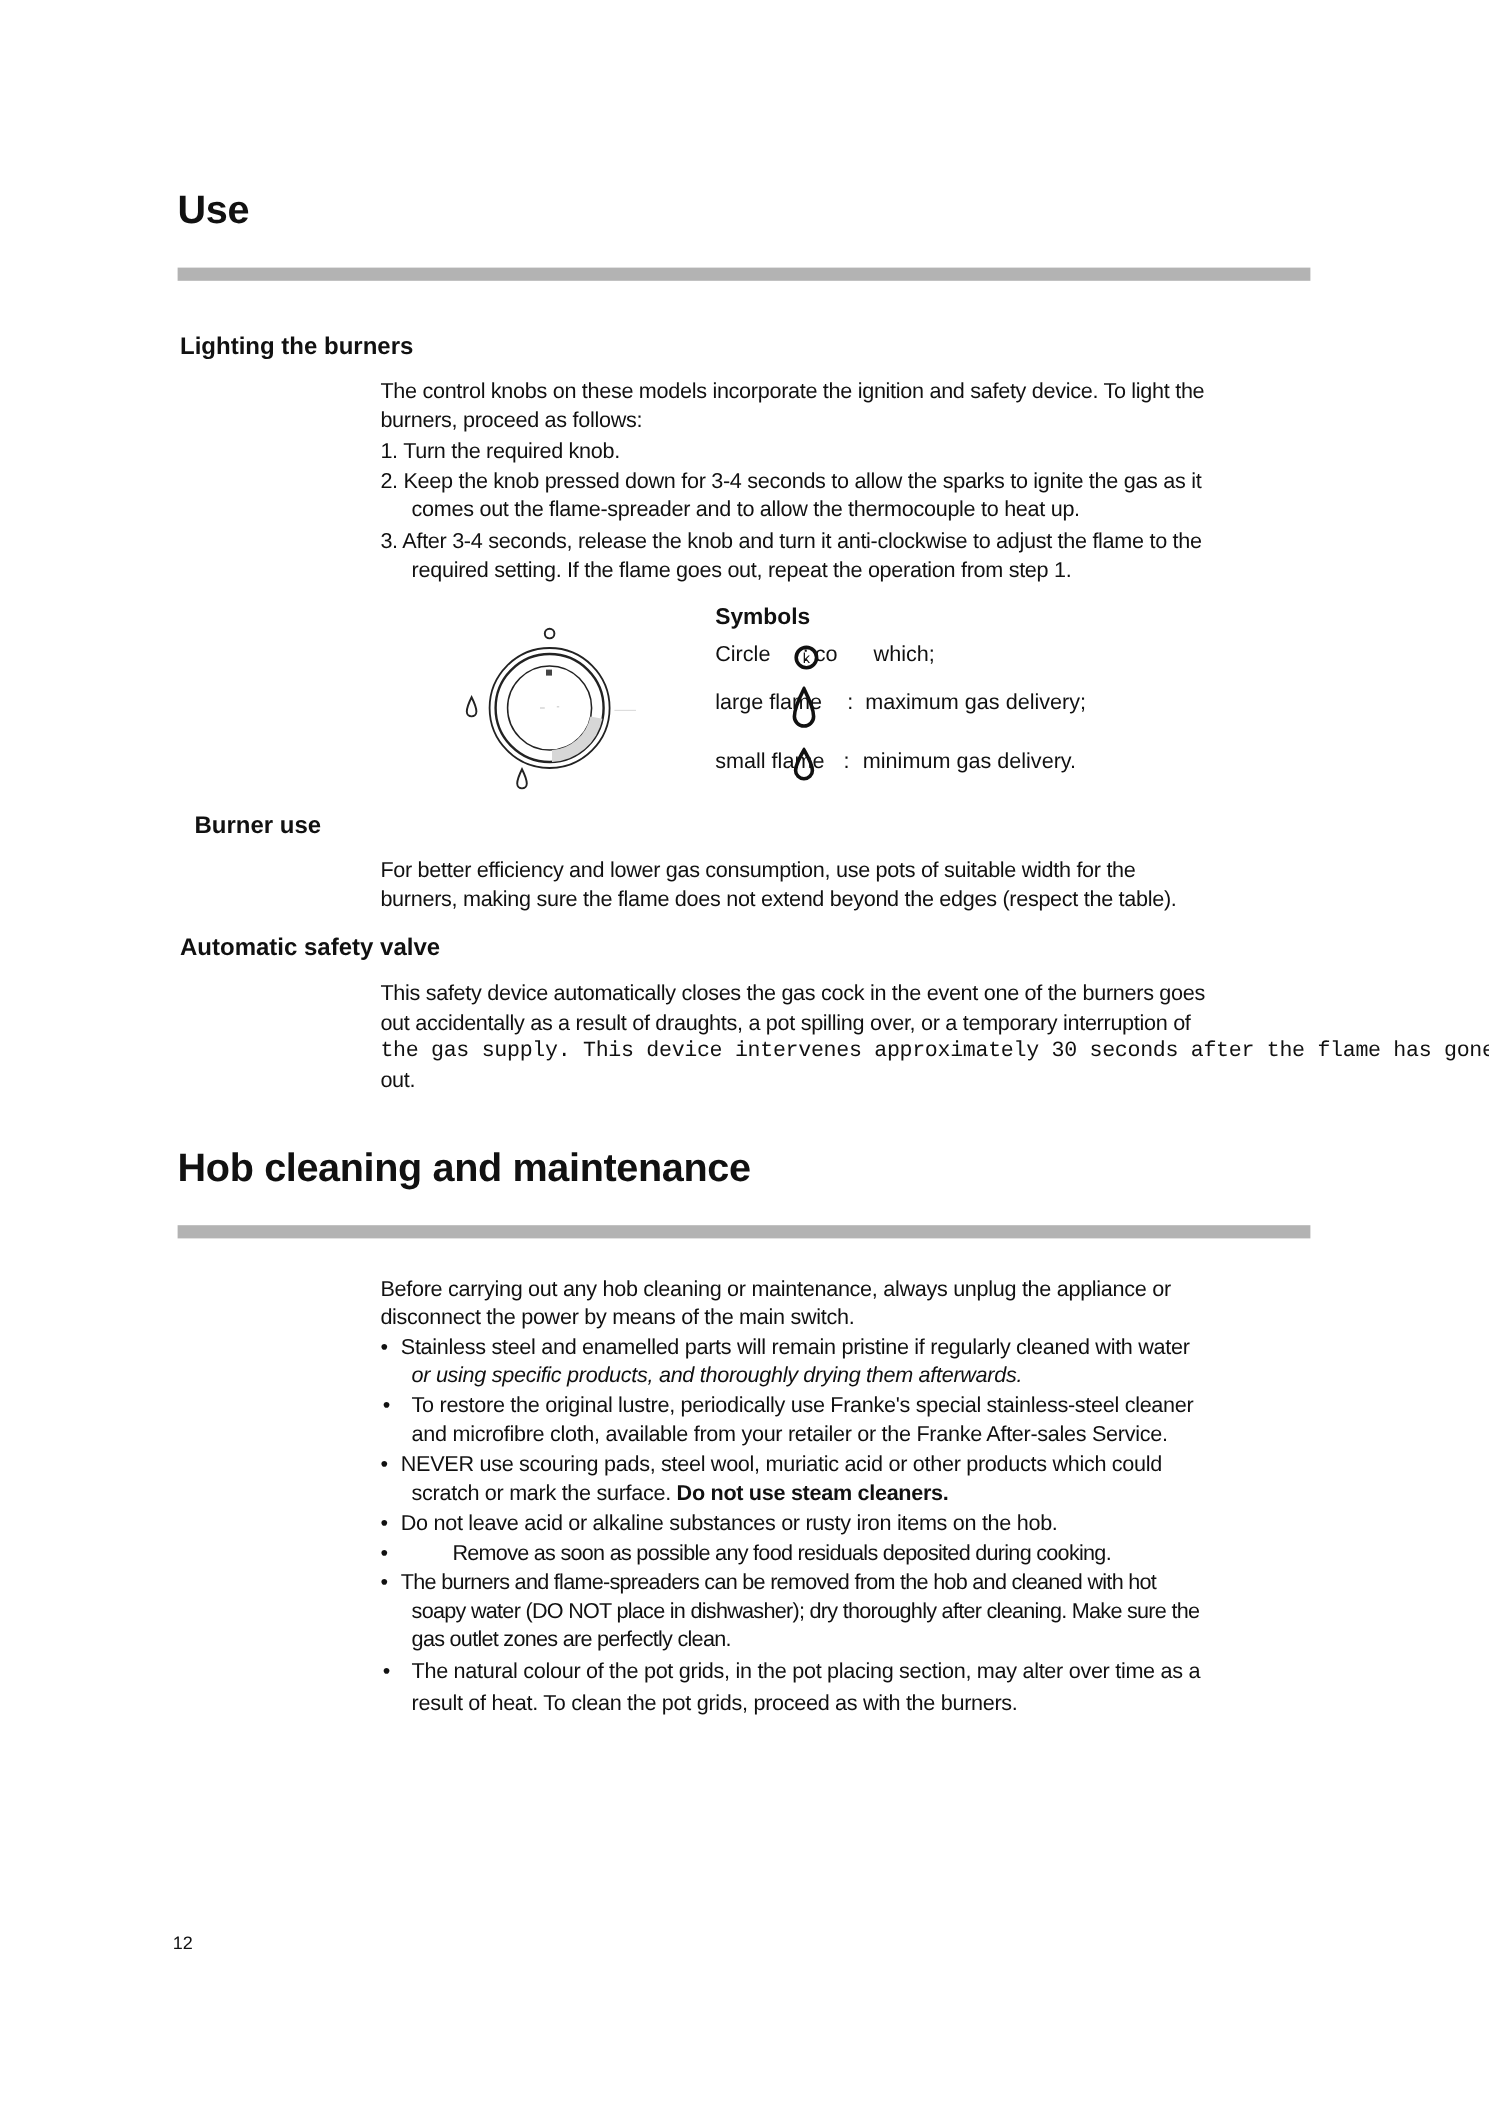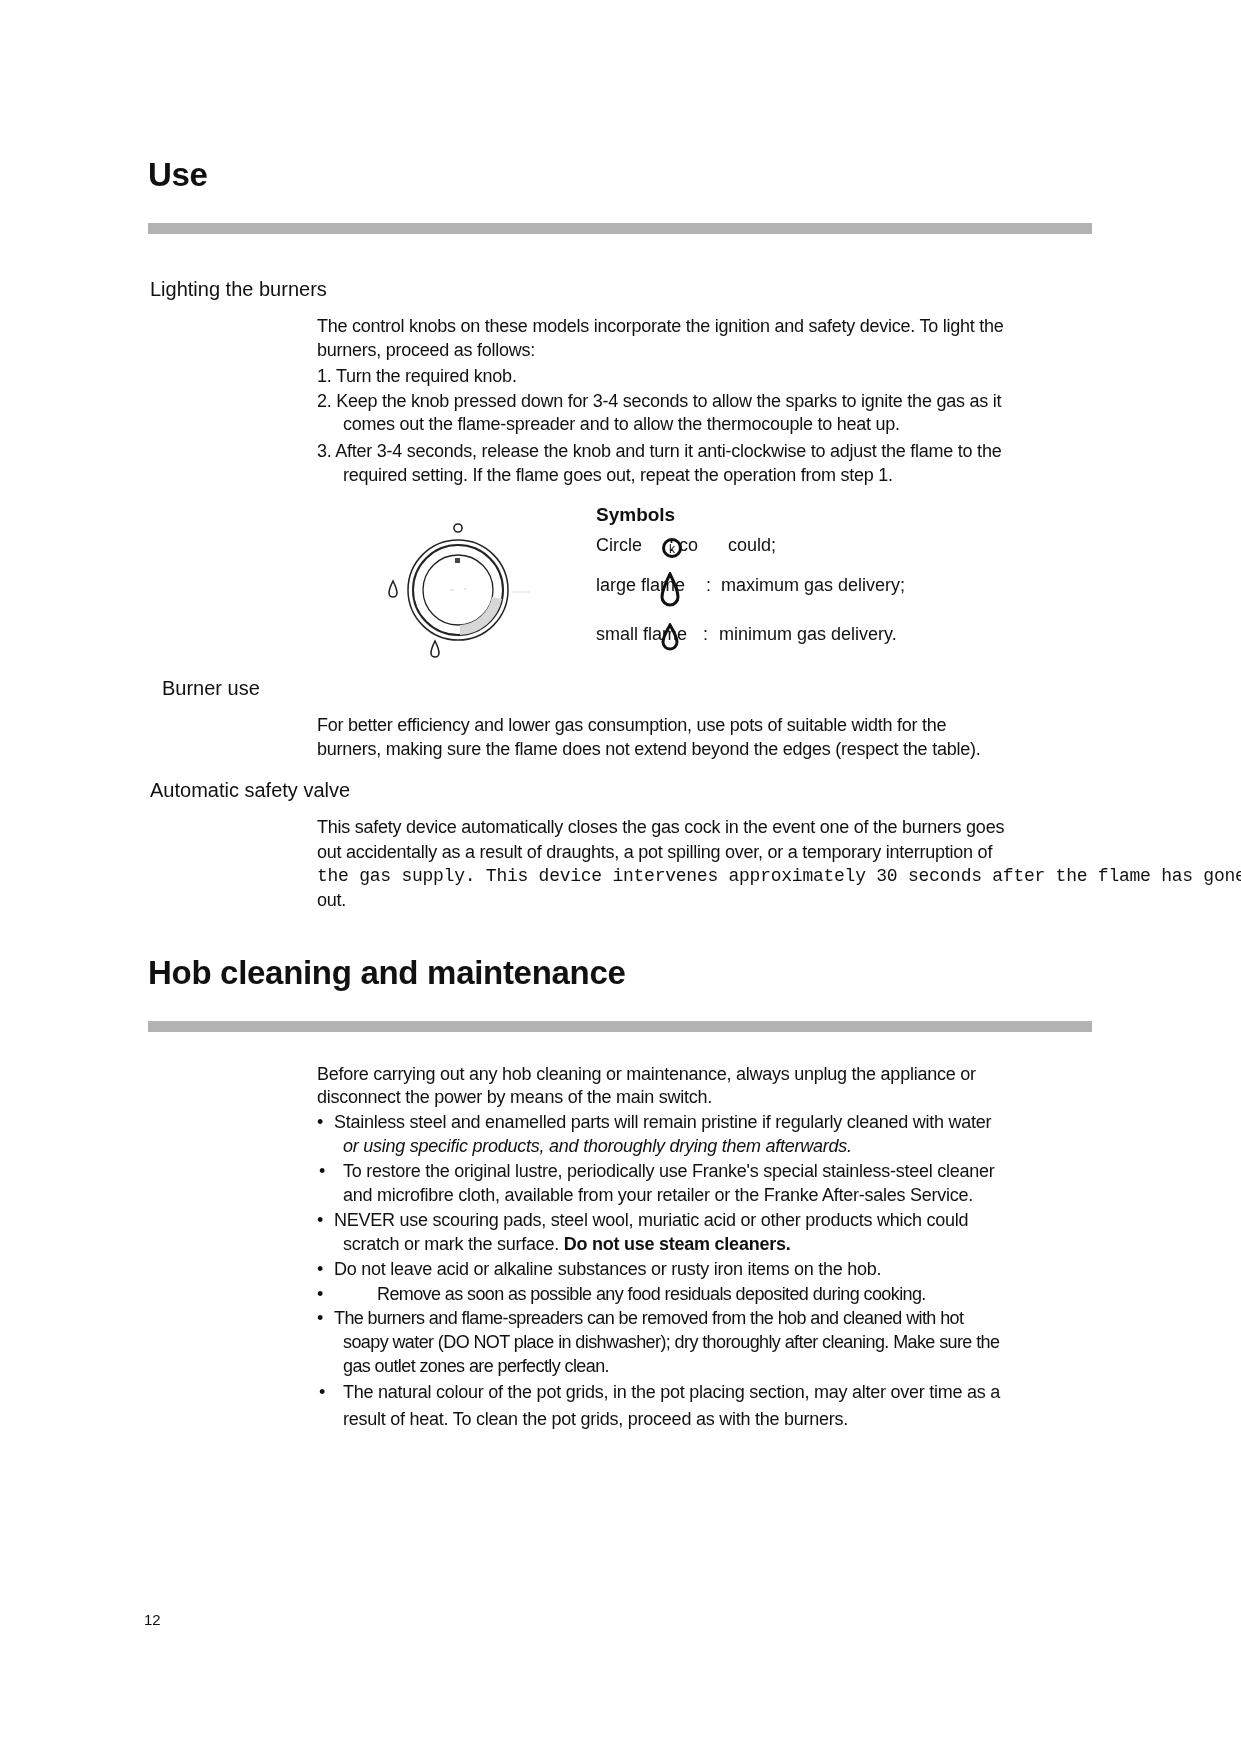--- a/index.html
+++ b/index.html
@@ -1,20 +1,20 @@
 <!DOCTYPE html>
 <html><head>
 <meta charset="utf-8">
 <style>
   html, body { margin: 0; padding: 0; background: #ffffff; }
   body { width: 1241px; height: 1754px; position: relative; overflow: hidden;
          font-family: "Liberation Sans", "DejaVu Sans", sans-serif; color: #111; }
   .abs { position: absolute; white-space: nowrap; }
   .h1 { font-weight: bold; font-size: 33px; letter-spacing: -0.3px; }
-  .h2 { font-weight: normal; font-size: 20px; text-align: center; }
+  .h2 { font-weight: bold; font-size: 20px; text-align: center; }
   .bar { position: absolute; background: #b3b3b3; }
   .line { position: absolute; left: 317px; font-size: 18px; letter-spacing: -0.25px; white-space: nowrap; }
   .cont { left: 343px; }
   .sym { position: absolute; font-size: 18px; white-space: nowrap; margin-left: 44px; }
   .pagenum { font-size: 15px; }
   b.inline { font-weight: bold; }
 </style>
 </head>
 <body>
 
@@ -59,21 +59,21 @@
 
 <div>
   <div class="sym" style="left:552px; top:504px; font-weight:bold; font-size:19px;">Symbols</div>
 
   <div class="sym" style="left:552px; top:535px;">Circle</div>
   <div class="sym" style="left:625px; top:535px;">: co</div>
   <svg class="abs" style="left:661px; top:537px;" width="22" height="22" viewBox="0 0 22 22">
     <circle cx="11" cy="11" r="8.5" fill="none" stroke="#111" stroke-width="3"></circle>
     <text x="11" y="15.5" text-anchor="middle" font-size="12" font-family="Liberation Sans, sans-serif" fill="#111">k</text>
   </svg>
-  <div class="sym" style="left:684px; top:535px;">could;</div>
+  <div class="sym" style="left:684px; top:535px;">which;</div>
 
   <div class="sym" style="left:552px; top:575px;">large flame</div>
   <div class="sym" style="left:662px; top:575px;">:</div>
   <svg class="abs" style="left:659px; top:572px;" width="22" height="38" viewBox="0 0 22 38">
     <path d="M 11 2 Q 3 18 3 25 A 8 8 0 0 0 19 25 Q 19 18 11 2 Z" fill="none" stroke="#111" stroke-width="3"></path>
   </svg>
   <div class="sym" style="left:677px; top:575px;">maximum gas delivery;</div>
 
   <div class="sym" style="left:552px; top:624px;">small flame</div>
   <div class="sym" style="left:659px; top:624px;">:</div>

